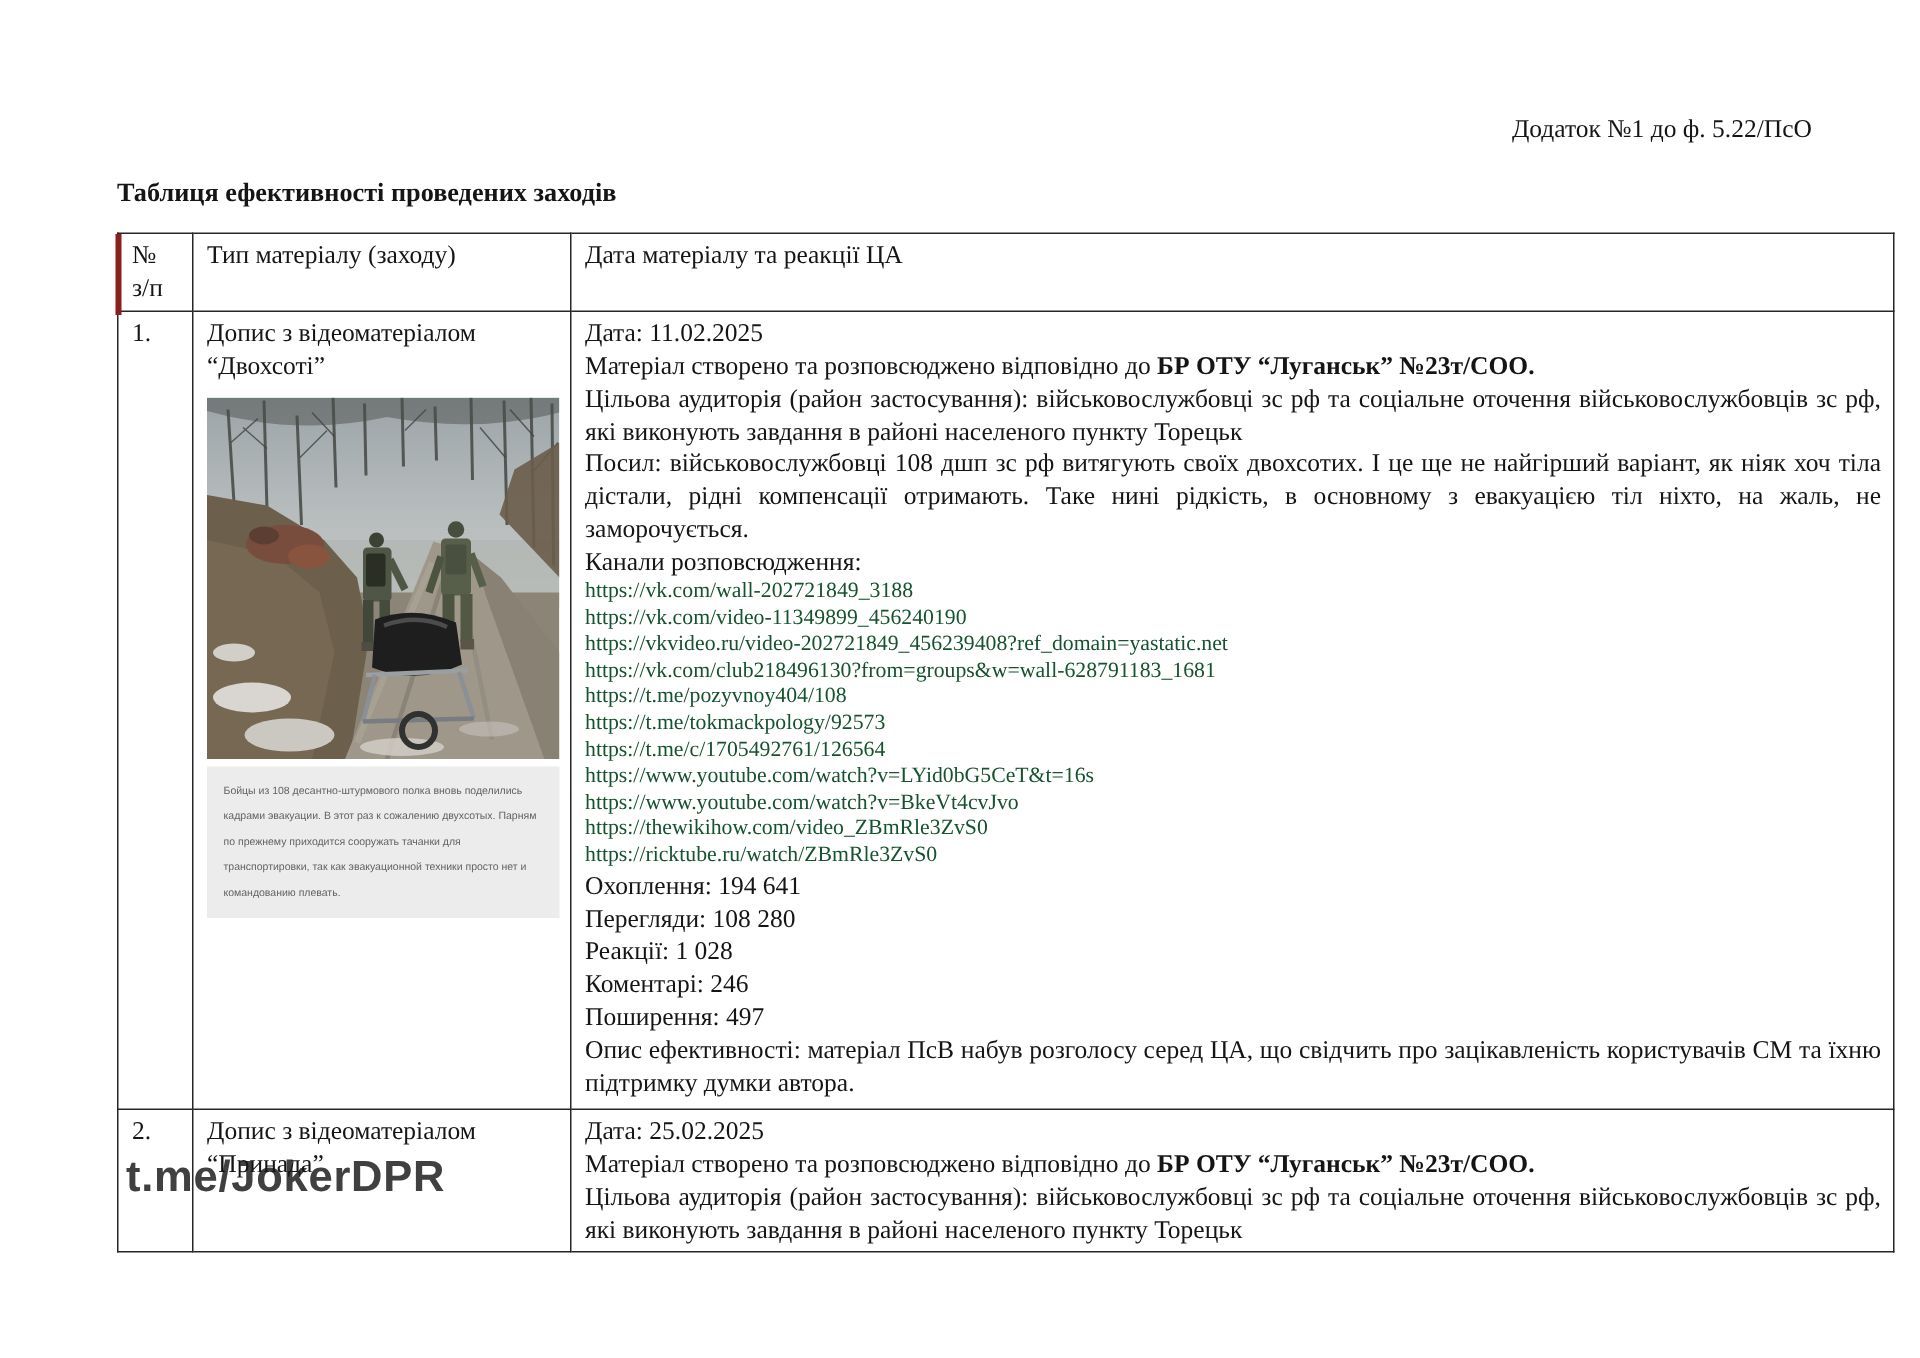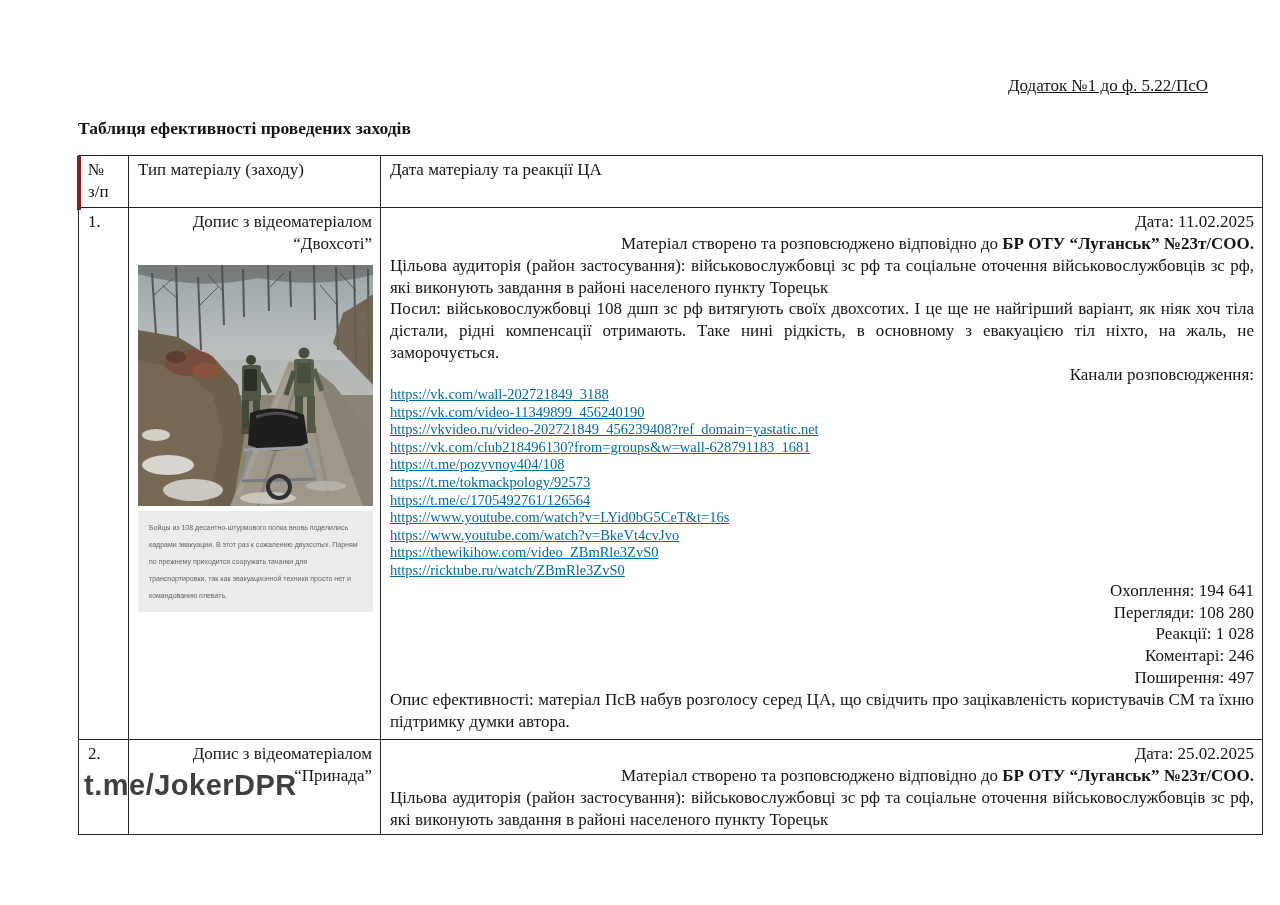--- a/index.html
+++ b/index.html
@@ -1,40 +1,40 @@
 <!DOCTYPE html>
 <html><head>
 <meta charset="utf-8">
 <style>
   html,body{margin:0;padding:0;}
   body{
     width:1280px;height:905px;position:relative;background:#ffffff;
     font-family:"Liberation Serif", serif;color:#151515;overflow:hidden;
   }
-  .annex{position:absolute;top:76px;right:72px;font-size:17px;white-space:nowrap;text-decoration:underline;}
+  .annex{position:absolute;top:76px;right:72px;font-size:17px;white-space:nowrap;}
   .doc-title{position:absolute;top:118px;left:78px;width:1184px;
     font-weight:bold;font-size:17.5px;}
   table.eff{
     position:absolute;left:78px;top:155px;width:1184px;
     border-collapse:collapse;table-layout:fixed;background:transparent;
   }
   table.eff td, table.eff th{
     border:1.6px solid #262626;vertical-align:top;
     font-size:17px;line-height:21.9px;font-weight:normal;text-align:left;
     padding:3px 8px 4px 9px;word-wrap:break-word;
   }
   th.h-num{height:40px;padding-left:10px;line-height:20px;}
   th.h-type, th.h-desc{vertical-align:bottom;padding-bottom:7px;}
   td.c-num{text-align:center;padding-top:5px;}
   tr.r1 td{height:524px;}
   tr.r2 td{height:86px;}
-  .p{margin:0;text-align:right;}
+  .p{margin:0;}
   .just{text-align:justify;}
-  .links a{display:block;font-size:14.5px;line-height:17.6px;color:#0369a1;
-    text-decoration:underline;cursor:pointer;word-break:break-all;}
+  .links a{display:block;font-size:14.5px;line-height:17.6px;color:#14532d;
+    cursor:pointer;word-break:break-all;}
   .stat b{font-weight:normal;}
   .photo-wrap{margin:10px 0 0 0;width:235px;}
   .photo{width:235px;height:241px;overflow:hidden;filter:blur(0.4px) saturate(0.88) contrast(0.96);}
   .photo svg{display:block;}
   .caption{
     background:#ececec;color:#636363;font-family:"Liberation Sans", sans-serif;
     font-size:7px;line-height:17px;padding:8px 11px;width:213px;margin-top:5px;
     box-sizing:border-box;width:235px;
   }
   .watermark{

